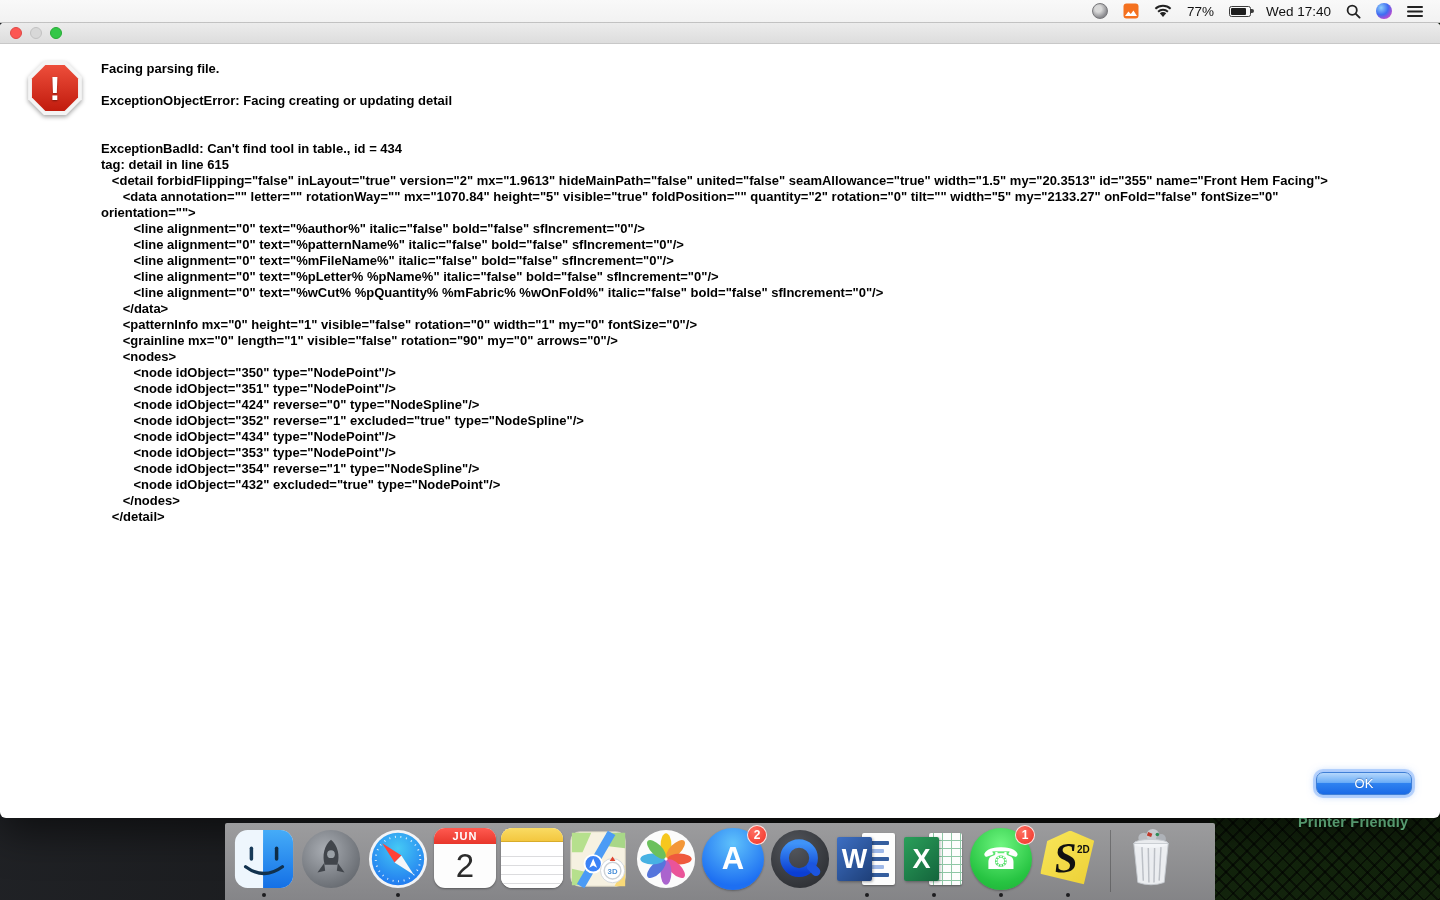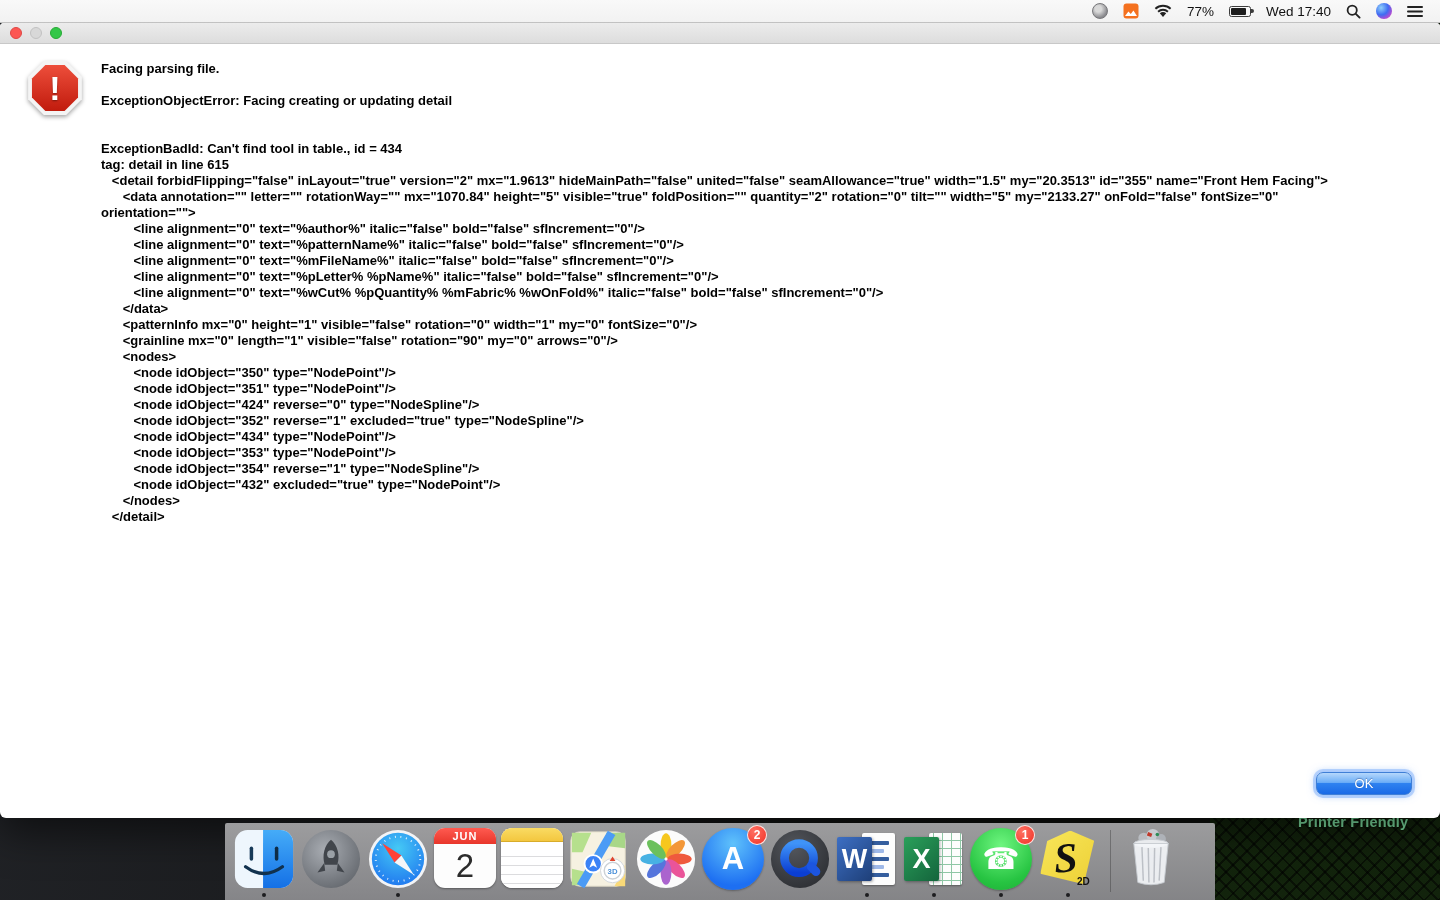--- a/index.html
+++ b/index.html
@@ -122,21 +122,21 @@
     background:radial-gradient(circle at 50% 25%, #5fc2fb, #1d6ff2 75%);
     display:flex; align-items:center; justify-content:center; box-shadow:0 1px 2px rgba(0,0,0,.3); }
   .appstore span { color:#fff; font-size:31px; font-weight:bold; }
   .seamly { position:relative; width:62px; height:62px; }
   .patch { position:absolute; left:2px; top:3px; width:57px; height:57px;
     background:linear-gradient(145deg,#f8e65a,#eccf34); transform:rotate(-6deg);
     clip-path:polygon(18% 14%, 60% 0%, 100% 22%, 74% 96%, 0% 70%);
     filter:drop-shadow(1px 2px 2px rgba(0,0,0,.4)); }
   .seamly .s { position:absolute; left:17px; top:6px; font-family:"Liberation Serif", serif;
     font-style:italic; font-weight:bold; font-size:42px; color:#111; transform:rotate(-4deg); }
-  .seamly .s2 { position:absolute; left:40px; top:16px; font-size:10px; font-weight:bold; color:#111;margin-top:32px; }
+  .seamly .s2 { position:absolute; left:40px; top:16px; font-size:10px; font-weight:bold; color:#111; }
   .trash-wrap { width:58px; height:64px; margin-top:-2px; }
 </style>
 </head>
 <body>
 
 <div class="menubar">
   <div class="mb-right">
     <div class="mb-ic">
         <span class="graycirc"></span>
       </div>

